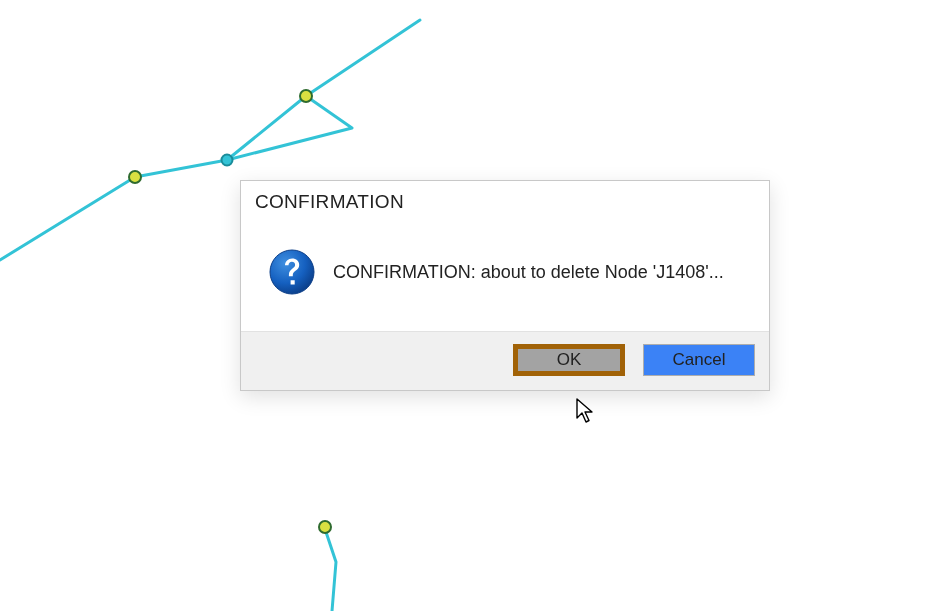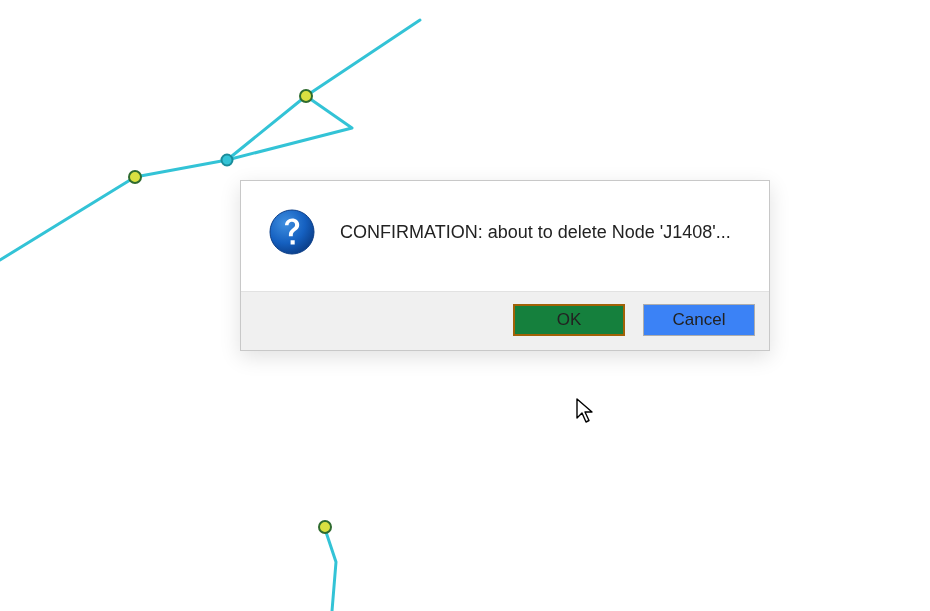--- a/index.html
+++ b/index.html
@@ -50,21 +50,20 @@
   .q-icon {
     width: 46px;
     height: 46px;
     flex: 0 0 auto;
   }
   .q-icon svg { width: 46px; height: 46px; display:block; }
 
   .dialog-message {
     font-size: 18px;
     color: #222;
-    margin-left: 7px;
   }
 
   .dialog-footer {
     background: #f0f0f0;
     border-top: 1px solid #e2e2e2;
     padding: 12px 14px 14px 14px;
     display: flex;
     justify-content: flex-end;
     gap: 18px;
   }
@@ -72,22 +71,22 @@
     min-width: 112px;
     height: 32px;
     font-size: 17px;
     background: #3b82f6;
     border: 1px solid #adadad;
     color: #222;
     cursor: pointer;
     font-family: inherit;
   }
   .btn.primary {
-    background: #15803d;
-    border: 2px solid #a16207;
+    background: #a3a3a3;
+    border: 5px solid #a16207;
   }
 
   
   .cursor {
     position: absolute;
     left: 576px;
     top: 398px;
     width: 20px;
     height: 26px;
     pointer-events: none;
@@ -106,20 +105,21 @@
       <polyline points="135,177 0,260" fill="none" stroke="#33c3d6" stroke-width="3" stroke-linecap="round" stroke-linejoin="round"></polyline>
       <polyline points="325,529 336,562 332,611" fill="none" stroke="#33c3d6" stroke-width="3" stroke-linecap="round" stroke-linejoin="round"></polyline>
       <circle cx="306" cy="96" r="6" fill="#d9e041" stroke="#2f6b2f" stroke-width="2"></circle>
       <circle cx="135" cy="177" r="6" fill="#d9e041" stroke="#2f6b2f" stroke-width="2"></circle>
       <circle cx="325" cy="527" r="6" fill="#d9e041" stroke="#2f6b2f" stroke-width="2"></circle>
       <circle cx="227" cy="160" r="5.5" fill="#33c3d6" stroke="#1a8c9a" stroke-width="2"></circle>
     </svg>
 </div>
 
 <div class="dialog">
+  <div class="dialog-title">CONFIRMATION</div>
 
   <div class="dialog-body">
     <span class="q-icon">
       <svg viewBox="0 0 46 46" xmlns="http://www.w3.org/2000/svg">
         <defs>
           <radialGradient id="qg" cx="35%" cy="30%" r="75%">
             <stop offset="0%" stop-color="#3f8fe0"></stop>
             <stop offset="60%" stop-color="#1560c0"></stop>
             <stop offset="100%" stop-color="#0b3e88"></stop>
           </radialGradient>

